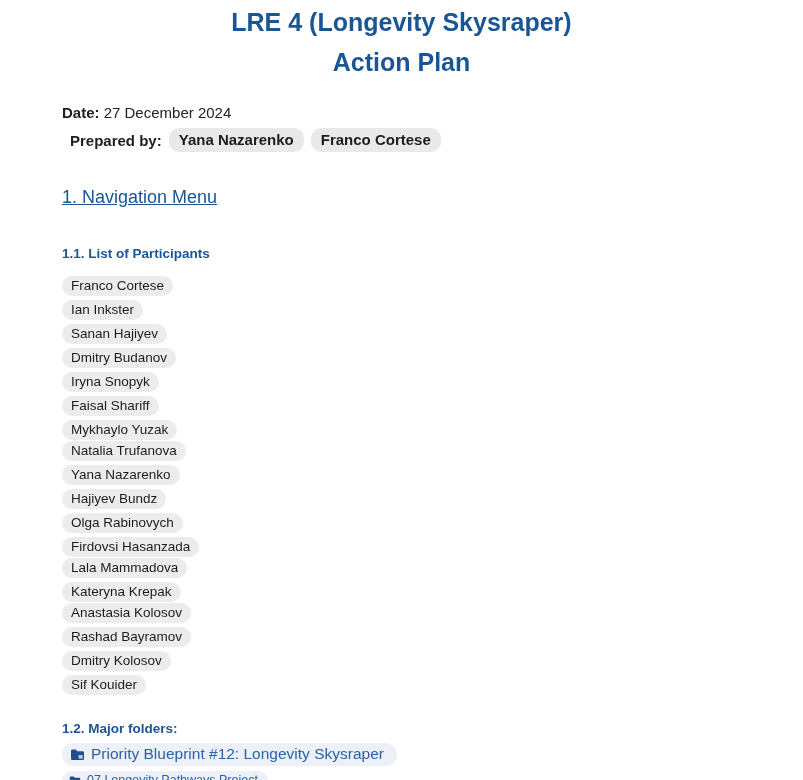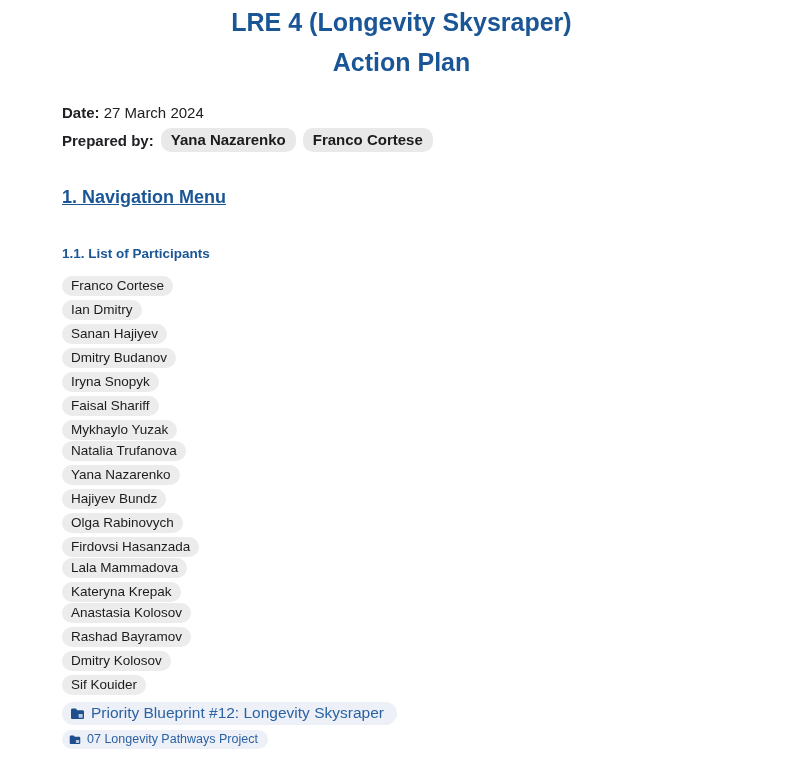--- a/index.html
+++ b/index.html
@@ -37,36 +37,37 @@
     margin-top: 21px;
     font-size: 15px;
     color: #202124;
     line-height: 19px;
   }
   .meta-row.prepared {
     margin-top: 6px;
     display: flex;
     align-items: center;
     gap: 7px;
+    margin-left: 8px;
   }
   .meta-label { font-weight: bold; }
   .person-badge {
     background: #e9e9ea;
     border-radius: 10px;
     padding: 2px 10px 3px 10px;
     font-weight: bold;
     font-size: 15px;
     color: #1c1c1e;
     display: inline-block;
   }
   
   .nav-heading {
     margin-top: 35px;
     font-size: 18px;
-    font-weight: bold;
+    font-weight: normal;
     color: #1a5596;
     text-decoration: underline;
     display: inline-block;
     cursor: pointer;
   }
   .sub-heading {
     font-size: 13.5px;
     font-weight: bold;
     color: #1a5596;
   }
@@ -125,56 +126,57 @@
 
   <div class="title-block">
     <div class="title-line">LRE 4 (Longevity Skysraper)</div>
     <div class="title-line">Action Plan</div>
   </div>
 
   <div class="content">
 
     <div class="meta-row">
       <span class="meta-label">Date:</span>
-      <span>27 March 2024</span>
+      <span>27 December 2024</span>
     </div>
 
     <div class="meta-row prepared">
       <span class="meta-label">Prepared by:</span>
       <span class="person-badge">Yana Nazarenko</span>
       <span class="person-badge">Franco Cortese</span>
     </div>
 
     <div>
       <span class="nav-heading">1. Navigation Menu</span>
     </div>
 
     <div class="sub-heading participants">1.1. List of Participants</div>
 
     <div class="names">
       <span class="name-badge">Franco Cortese</span>
-      <span class="name-badge">Ian Dmitry</span>
+      <span class="name-badge">Ian Inkster</span>
       <span class="name-badge">Sanan Hajiyev</span>
       <span class="name-badge">Dmitry Budanov</span>
       <span class="name-badge">Iryna Snopyk</span>
       <span class="name-badge">Faisal Shariff</span>
       <span class="name-badge">Mykhaylo Yuzak</span>
       <span class="name-badge tight">Natalia Trufanova</span>
       <span class="name-badge">Yana Nazarenko</span>
       <span class="name-badge">Hajiyev Bundz</span>
       <span class="name-badge">Olga Rabinovych</span>
       <span class="name-badge">Firdovsi Hasanzada</span>
       <span class="name-badge tight">Lala Mammadova</span>
       <span class="name-badge">Kateryna Krepak</span>
       <span class="name-badge tight">Anastasia Kolosov</span>
       <span class="name-badge">Rashad Bayramov</span>
       <span class="name-badge">Dmitry Kolosov</span>
       <span class="name-badge">Sif Kouider</span>
     </div>
 
+    <div class="sub-heading folders">1.2. Major folders:</div>
 
     <div class="folder-list">
 
       <span class="folder-badge large">
         <span>
           <svg class="folder-icon-svg" width="15" height="13" viewBox="0 0 16 14">
             <path d="M1 3 C1 2.2 1.7 1.5 2.5 1.5 H6.2 L7.8 3.4 H13.5 C14.3 3.4 15 4.1 15 4.9 V11.5 C15 12.3 14.3 13 13.5 13 H2.5 C1.7 13 1 12.3 1 11.5 Z" fill="#1f4e8c"></path>
             <rect x="9.2" y="7.6" width="4.4" height="4" rx="0.5" fill="#b9c9e0"></rect>
           </svg>
         </span>

